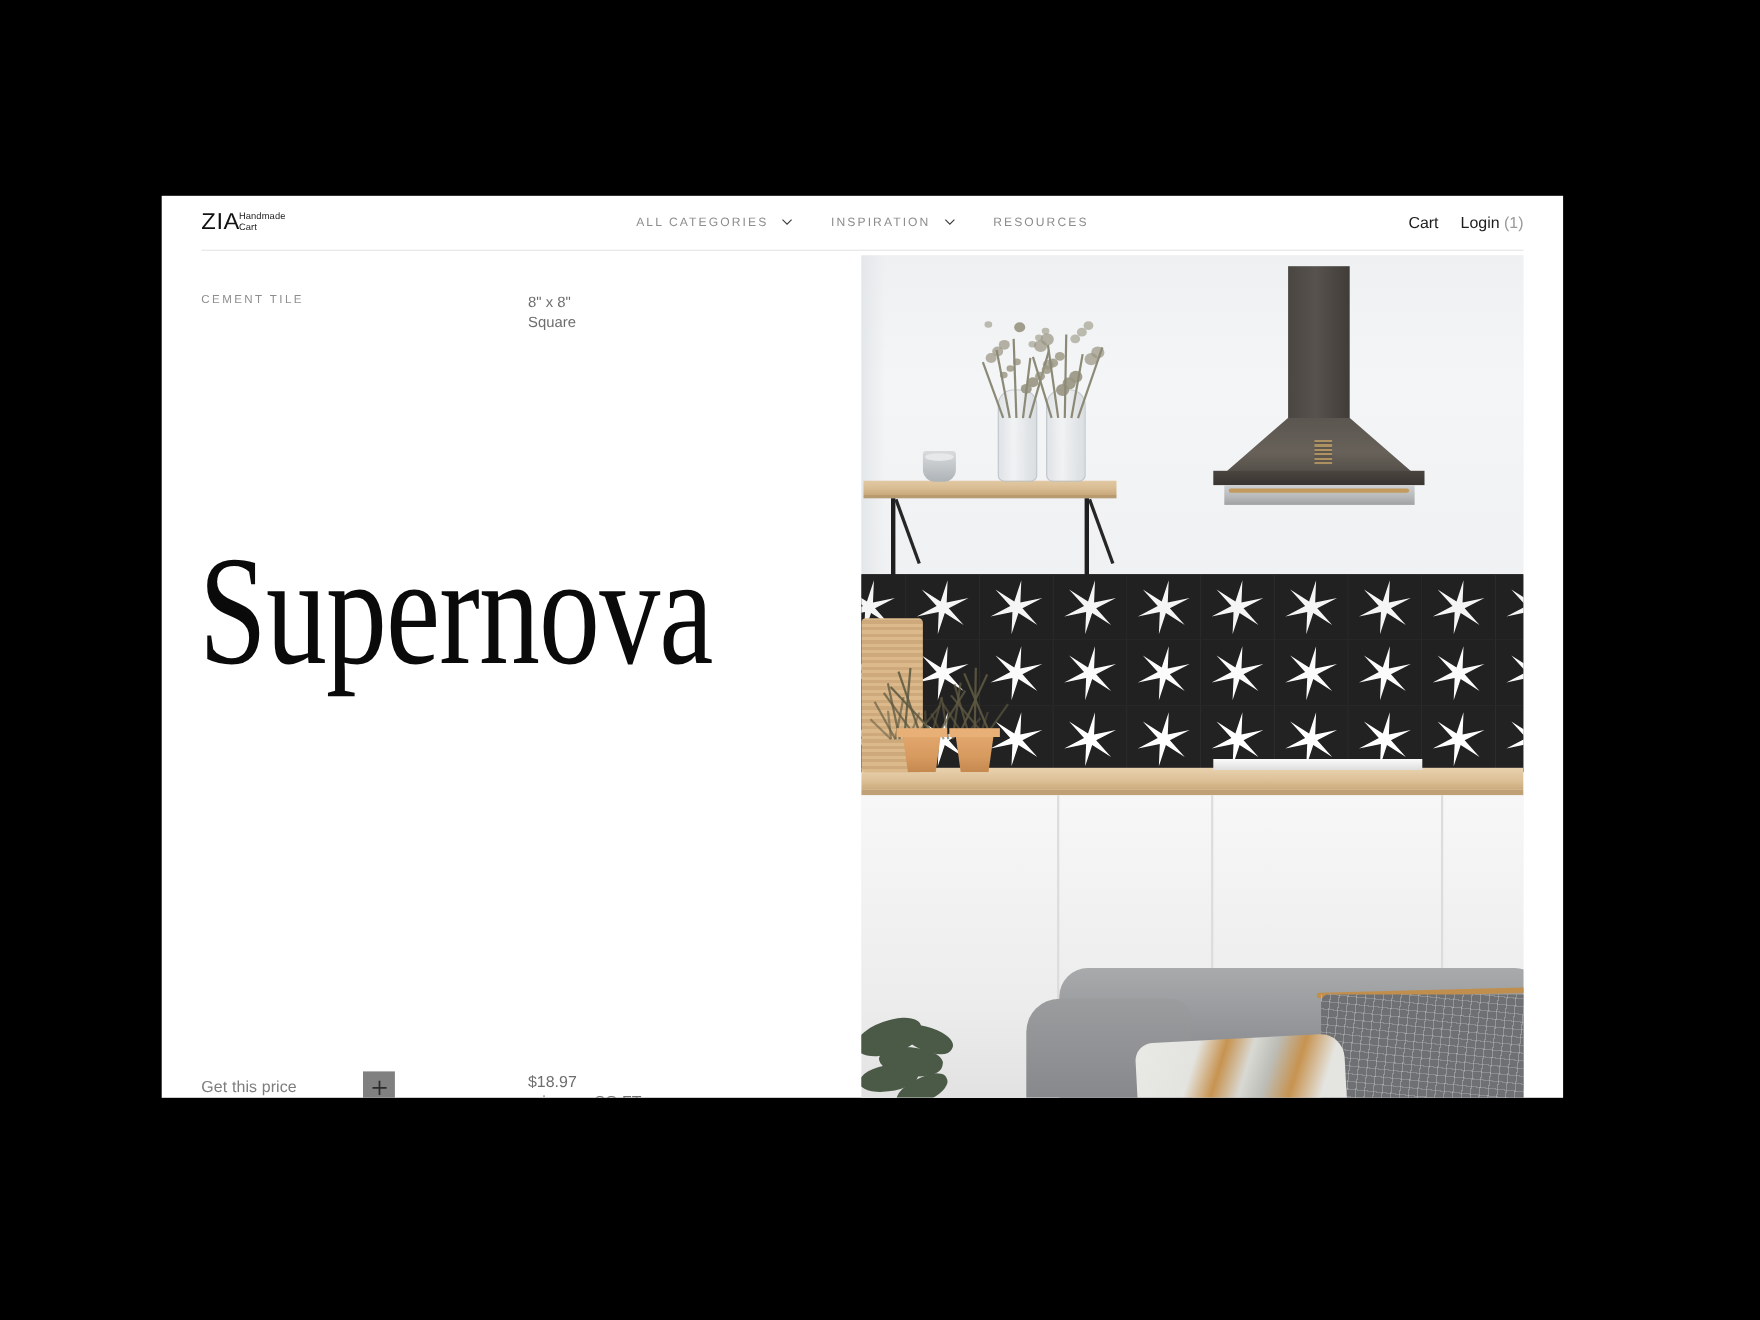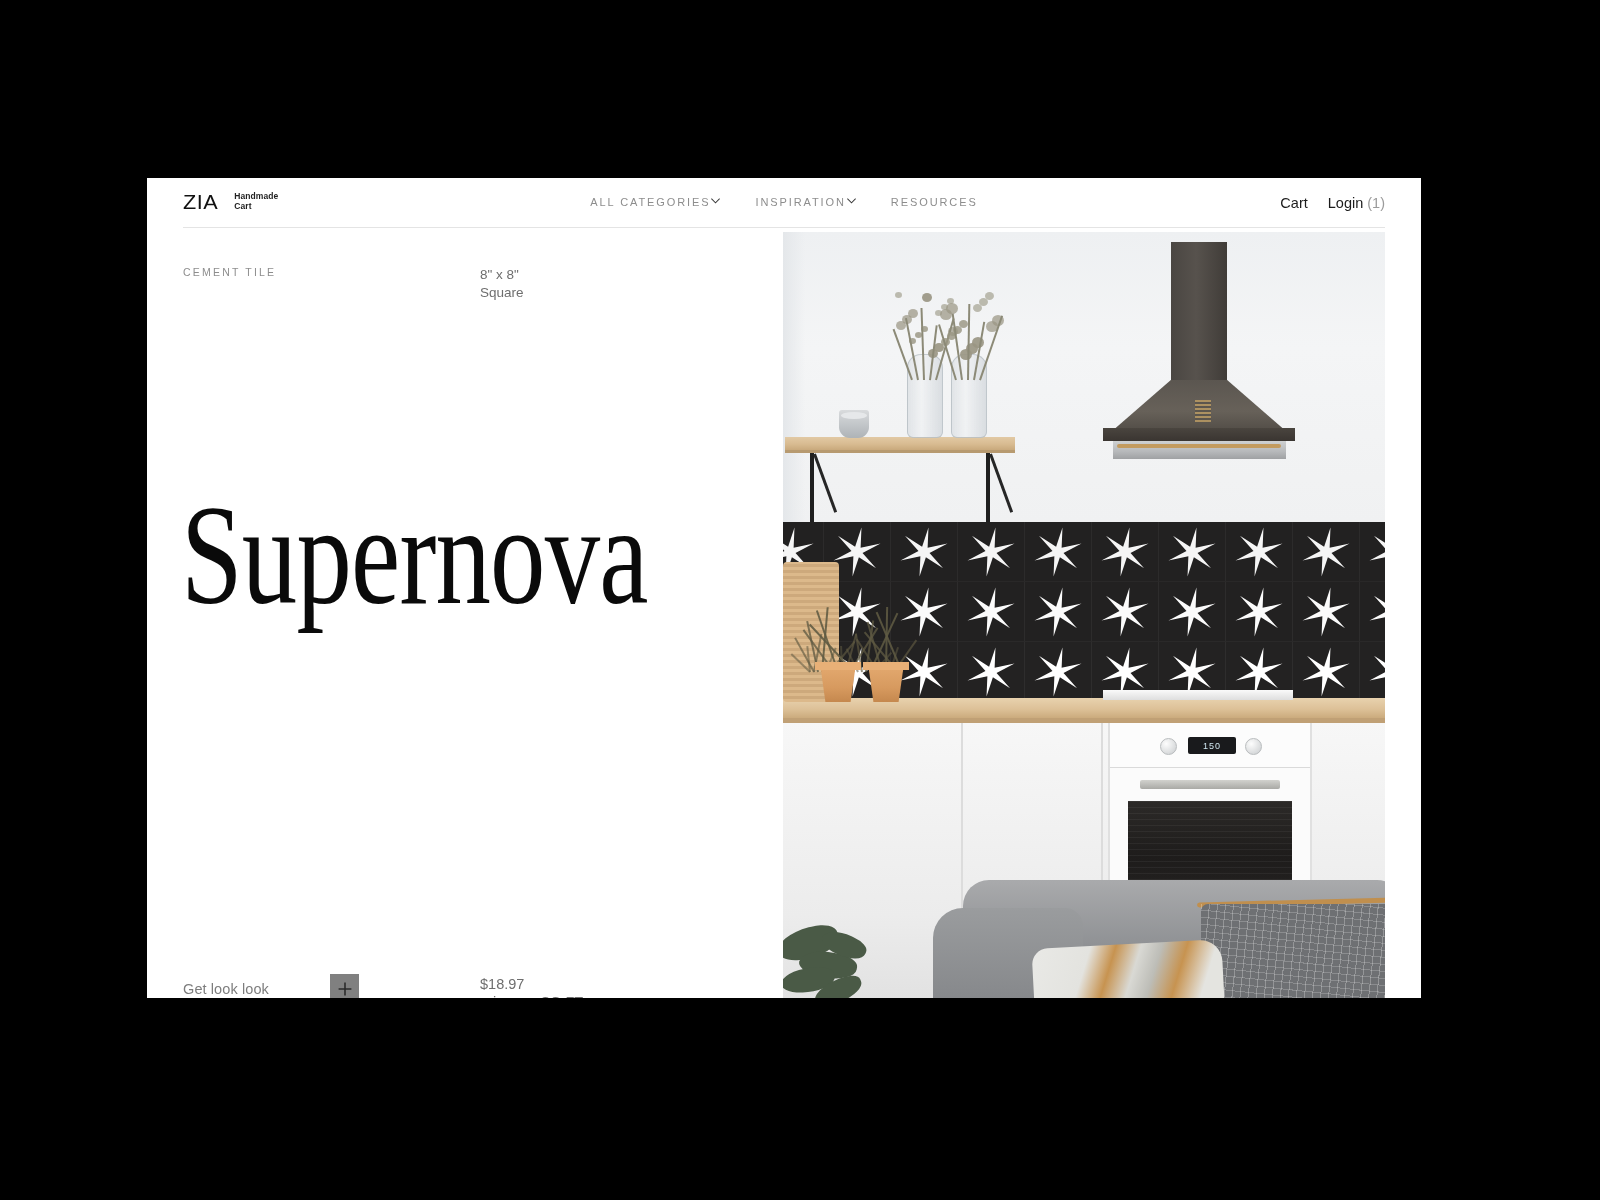--- a/index.html
+++ b/index.html
@@ -44,40 +44,40 @@
     font-family: "Liberation Sans", sans-serif;
     font-size: 21px;
     font-weight: 400;
     letter-spacing: 0.5px;
     color: #111111;
     line-height: 1;
     transform: scaleX(1.03);
     transform-origin: left center;
   }
   .logo-sub {
-    margin-left: 17px;
+    margin-left: 0;
     margin-top: 1px;
     font-size: 8.5px;
     line-height: 9.5px;
     color: #222222;
     letter-spacing: 0.1px;
-    font-weight: bold;
   }
   .logo-sub span { display: block; }
 
   .mainnav {
     position: absolute;
     left: 0; right: 0; top: 18px;
     display: flex;
     justify-content: center;
     gap: 34px;
   }
   .navitem {
     display: flex;
-    gap: 0;
+    align-items: center;
+    gap: 12px;
     font-size: 11px;
     letter-spacing: 1.9px;
     color: #8d8d8d;
     white-space: nowrap;
   }
   .chev {
     display: inline-block;
     width: 11px;
     height: 11px;
     position: relative;
@@ -500,21 +500,21 @@
 
     <div class="spec">
       <span>8" x 8"</span>
       <span>Square</span>
     </div>
 
     <div class="producttitle">Supernova</div>
 
     <div class="getlook">
       <div class="getlook-row">
-        <span class="getlook-label">Get look look</span>
+        <span class="getlook-label">Get this price</span>
         <span class="plus-btn">
           <span>
             <svg width="16" height="16" viewBox="0 0 16 16">
               <path d="M8 1.6 V14.4 M1.6 8 H14.4" stroke="#2b2b2b" stroke-width="1.6"></path>
             </svg>
           </span>
         </span>
       </div>
 
     </div>
@@ -784,29 +784,20 @@
         <div class="blade" style="left: 8px; height: 26px; transform: rotate(-6deg); opacity: 0.55;"></div>
         <div class="blade" style="left: 12px; height: 39px; transform: rotate(11deg); opacity: 0.66;"></div>
       </div>
     <div class="pots">
       <div class="pot" style="left:6px"></div>
       <div class="pot-rim" style="left:4px;bottom:32px"></div>
       <div class="pot" style="left:54px"></div>
       <div class="pot-rim" style="left:52px;bottom:32px"></div>
     </div>
 
-    <div class="oven">
-      <div class="oven-panel">
-        <div class="oven-knob k1"></div>
-        <div class="oven-display">150</div>
-        <div class="oven-knob k2"></div>
-      </div>
-      <div class="oven-handle"></div>
-      <div class="oven-glass"></div>
-    </div>
 
     <div class="sofa-back"></div>
     <div class="sofa-arm"></div>
     <div class="pillow-piping"></div>
     <div class="pillow-grid"></div>
     <div class="pillow-stripe"></div>
     <div class="monstera" id="monstera">
         <div class="mleaf" style="left: 0px; top: 6px; width: 62px; height: 30px; transform: rotate(-14deg);"></div>
         <div class="mleaf" style="left: 22px; top: 30px; width: 58px; height: 26px; transform: rotate(10deg);"></div>
         <div class="mleaf" style="left: 4px; top: 46px; width: 54px; height: 24px; transform: rotate(-6deg);"></div>

